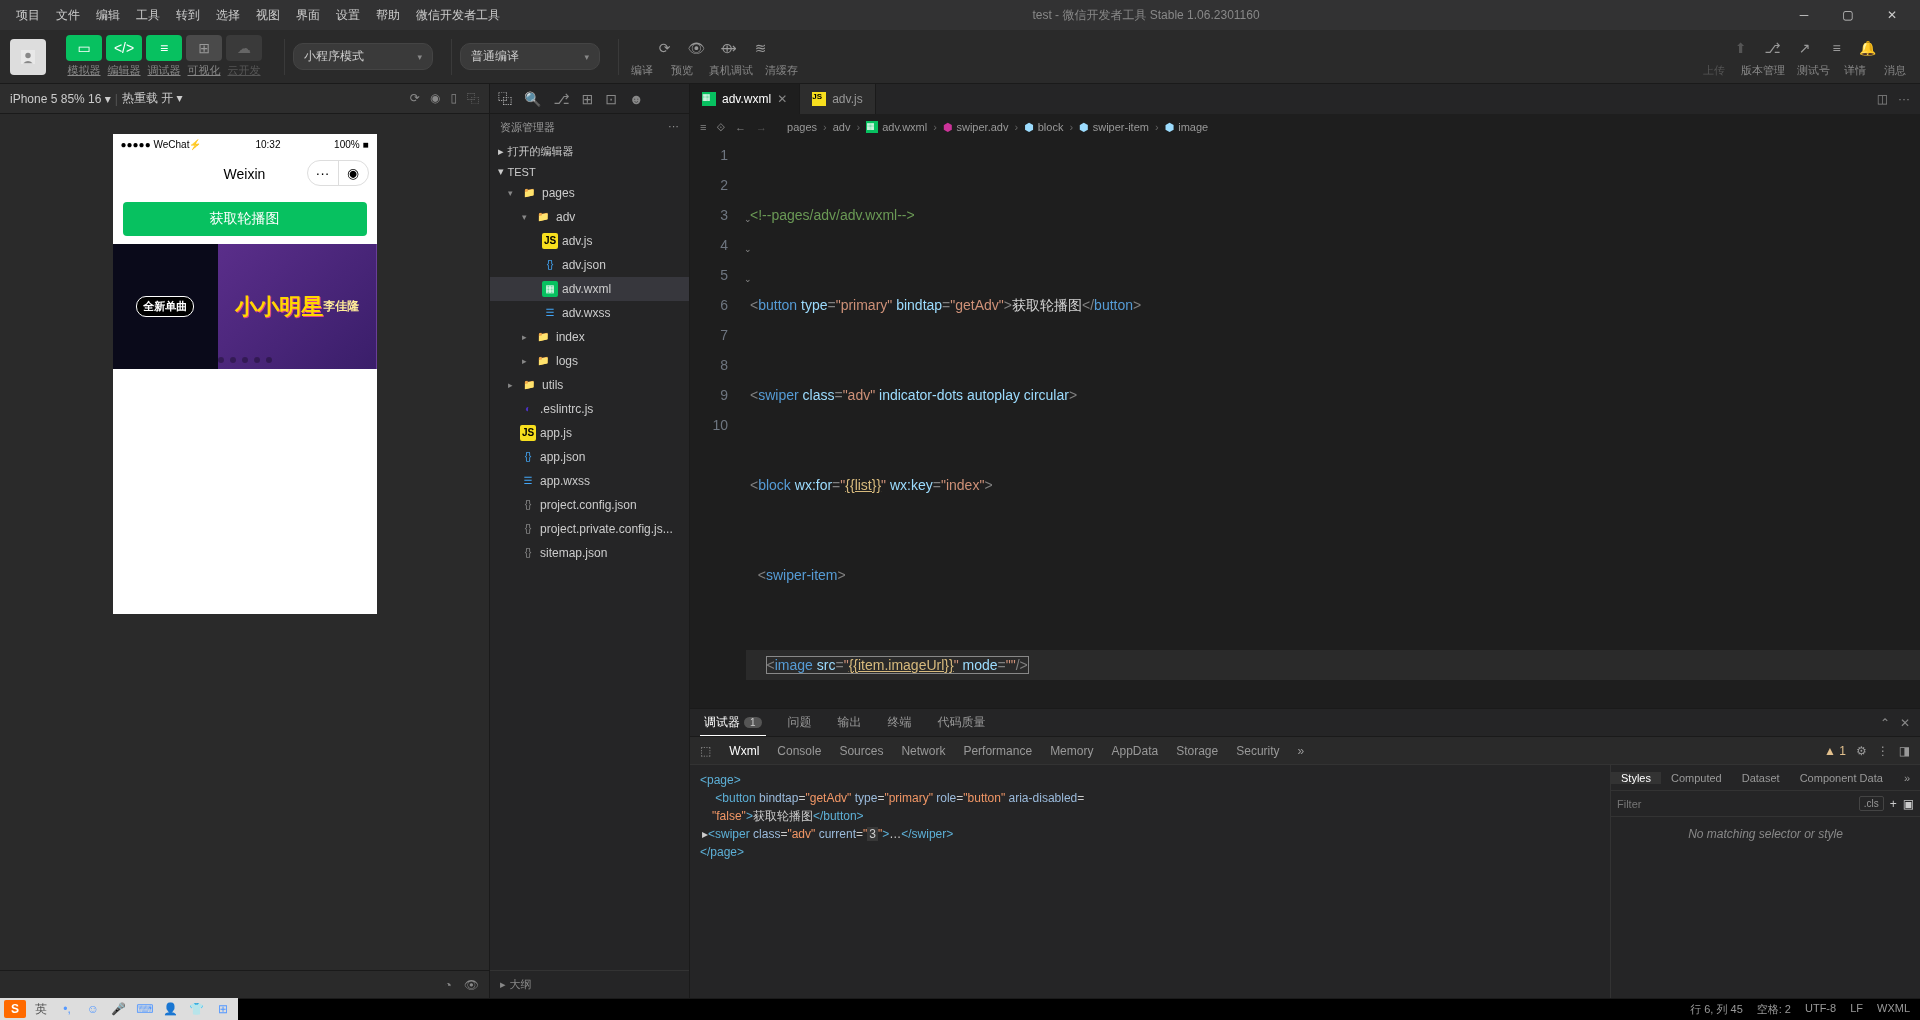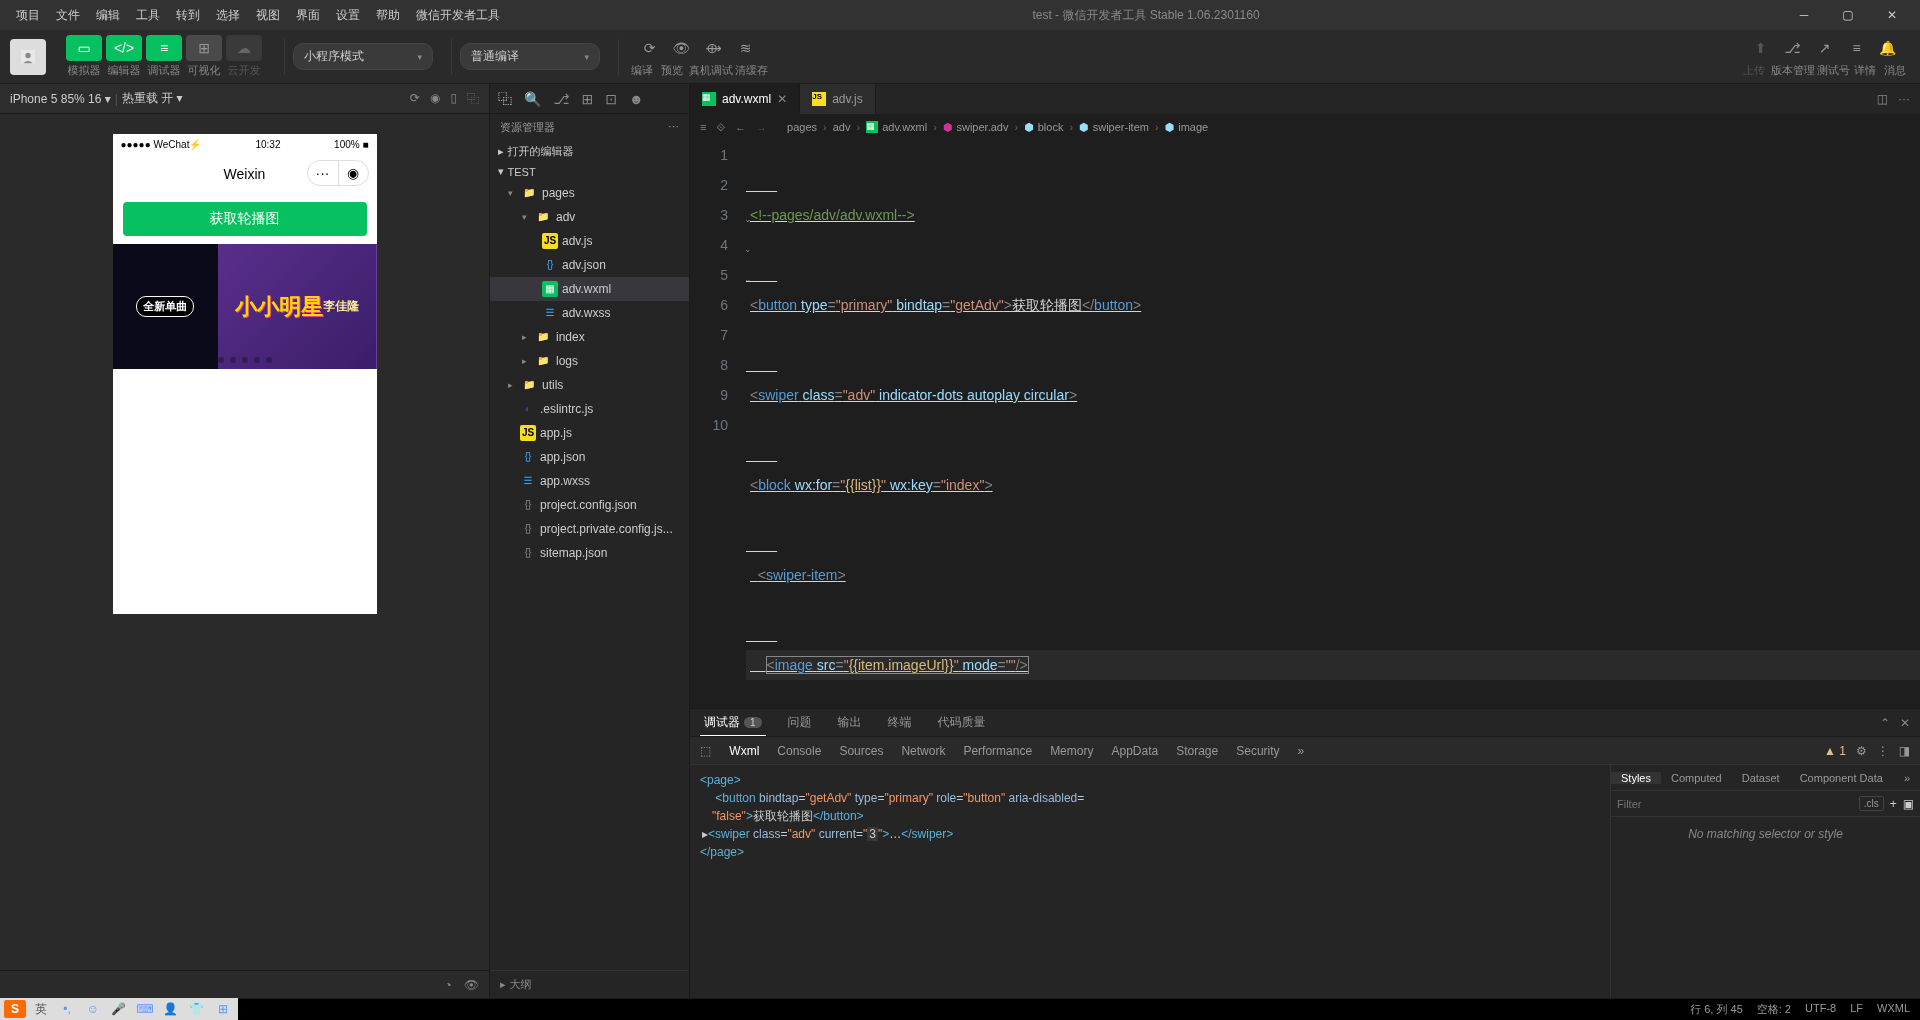--- a/index.html
+++ b/index.html
@@ -15,27 +15,27 @@
 
 
 .toolbar { height:54px; background:#2a2a2a; display:flex; align-items:center; padding:0 10px; border-bottom:1px solid #1a1a1a; }
 .avatar { width:36px; height:36px; border-radius:4px; background:#ddd; margin-right:20px; display:flex; align-items:center; justify-content:center; overflow:hidden; }
 .tool-group-row { display:flex; gap:4px; }
 .tool-btn { width:36px; height:26px; border-radius:4px; display:flex; align-items:center; justify-content:center; cursor:pointer; font-size:14px; }
 .tool-btn.green { background:#07c160; color:#fff; }
 .tool-btn.grey { background:#4a4a4a; color:#999; }
 .tool-btn.grey2 { background:#3a3a3a; color:#666; }
 .tool-labels { display:flex; gap:4px; margin-top:2px;}
-.tool-labels span { width:36px; text-align:center; font-size:11px; color:#888;}
+.tool-labels span { width:36px; text-align:center; font-size:11px; color:#888;text-decoration:underline;}
 .tool-sep { width:1px; height:36px; background:#3a3a3a; margin:0 8px; }
 .dropdown { background:#3a3a3a; border:1px solid #444; border-radius:10px; padding:4px 10px; color:#ccc; font-size:12px; min-width:140px; display:flex; align-items:center; justify-content:space-between; cursor:pointer; margin-right:10px;}
 .toolbar-right { margin-left:auto; display:flex; gap:4px; }
 .toolbar-icon-group { display:flex; flex-direction:column; align-items:center; }
 .toolbar-icon-group .icons-row { display:flex; gap:2px; }
-.toolbar-icon-group .lbls-row { display:flex; gap:0; margin-top:2px;}
+.toolbar-icon-group .lbls-row { display:flex; gap:10px; margin-top:2px;}
 .toolbar-icon-group .lbls-row span { font-size:11px; color:#888; min-width:30px; text-align:center;}
 .ticon { width:30px; height:26px; display:flex; align-items:center; justify-content:center; cursor:pointer; color:#999; font-size:14px;}
 
 
 .main { display:flex; height:calc(1020px - 30px - 54px - 22px); }
 
 
 .sim-panel { width:490px; background:#2a2a2a; display:flex; flex-direction:column; border-right:1px solid #1a1a1a; }
 .sim-header { height:30px; display:flex; align-items:center; padding:0 10px; color:#ccc; font-size:12px; background:#2d2d2d; border-bottom:1px solid #1a1a1a;}
 .sim-header-left { display:flex; align-items:center; gap:4px;}
@@ -81,21 +81,21 @@
 .tabs-right { margin-left:auto; display:flex; align-items:center; padding:0 10px; gap:10px; color:#888;}
 .breadcrumb { height:26px; display:flex; align-items:center; padding:0 10px; gap:6px; font-size:11px; color:#999; background:#1e1e1e;}
 .breadcrumb .bc-item { display:flex; align-items:center; gap:4px; cursor:pointer;}
 .breadcrumb .sep { color:#666;}
 .editor-icons-left { display:flex; gap:10px; margin-right:14px; color:#888;}
 .code { flex:1; display:flex; font-family:Consolas,Monaco,monospace; font-size:14px; line-height:30px; overflow:hidden; position:relative;}
 .gutter { width:56px; text-align:right; color:#6e7681; padding-right:18px; user-select:none; position:relative;}
 .gutter .ln { height:30px;}
 .fold-marks { position:absolute; right:2px; top:0; width:12px;}
 .fold-marks span { position:absolute; font-size:9px; color:#888;}
-.code-content { flex:1; white-space:pre; color:#d4d4d4; position:relative;text-decoration:underline;}
+.code-content { flex:1; white-space:pre; color:#d4d4d4; position:relative;}
 .code-line { height:30px; padding-left:4px;}
 .code-line.hl { background:#2a2a2a;}
 .t-comment { color:#6a9955;}
 .t-tag { color:#569cd6;}
 .t-attr { color:#9cdcfe;}
 .t-str { color:#ce9178;}
 .t-punct { color:#808080;}
 .t-binding { color:#d7ba7d; text-decoration:underline;}
 .cursor-box { border:1px solid #888; display:inline;}
 

